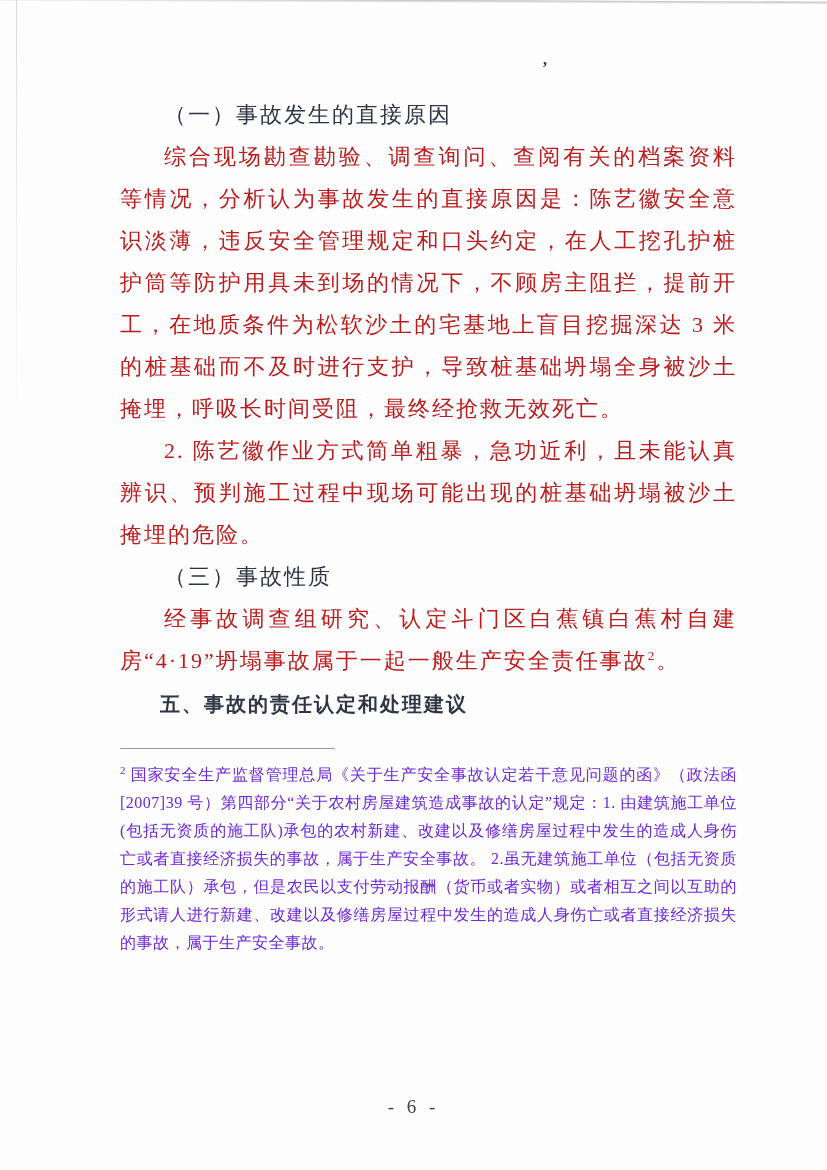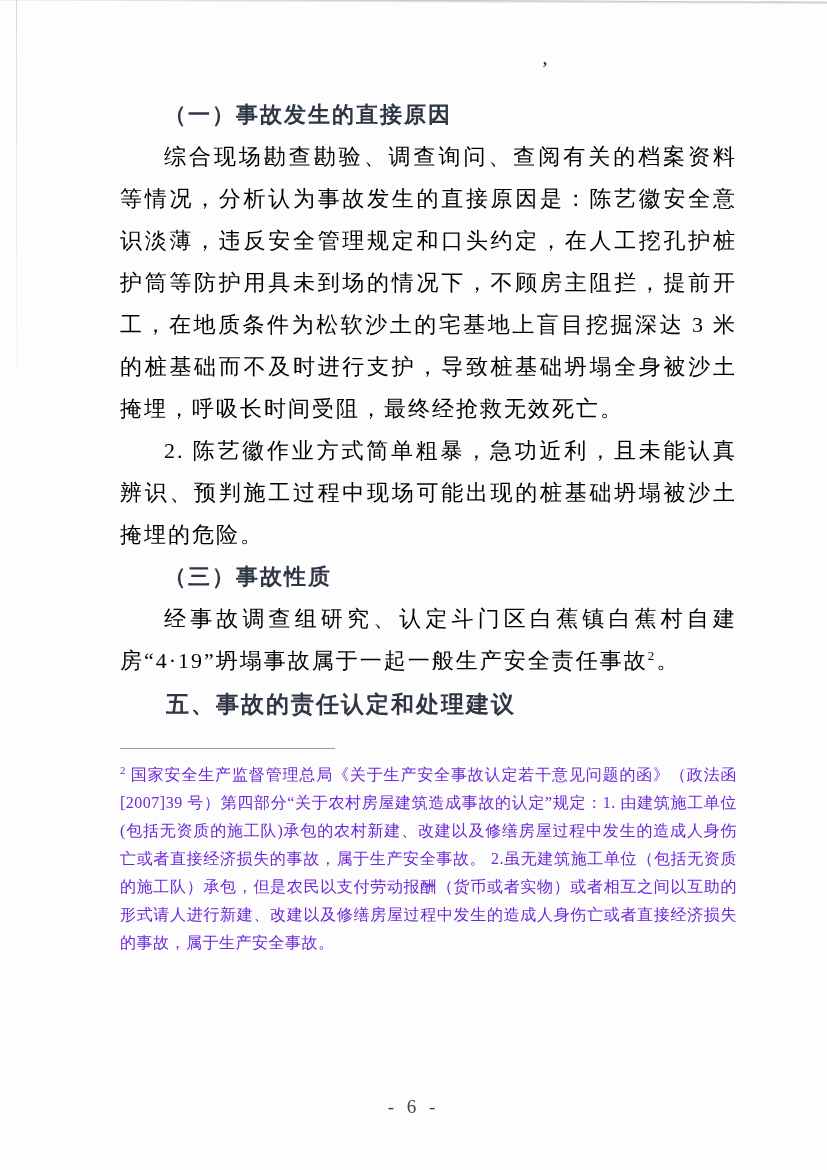--- a/index.html
+++ b/index.html
@@ -41,33 +41,33 @@
   }
   .content {
     padding: 94px 90px 0 120px;
   }
   .body-text {
     font-size: 22px;
     line-height: 42px;
     letter-spacing: 2px;
     text-align: justify;
     text-indent: 2em;
-    color: #000000;
+    color: #b91c1c;
   }
   .sub-heading {
     font-size: 22px;
     line-height: 42px;
-    font-weight: bold;
+    font-weight: normal;
     text-indent: 2em;
     letter-spacing: 2px;
     color: #2e3543;
   }
   .main-heading {
     font-family: "Liberation Sans", "DejaVu Sans", sans-serif;
-    font-size: 23px;
+    font-size: 20px;
     line-height: 44px;
     font-weight: bold;
     text-indent: 2em;
     letter-spacing: 2px;
     color: #2e3543;
   }
   sup.ref {
     font-size: 13px;
     vertical-align: super;
     line-height: 0;

